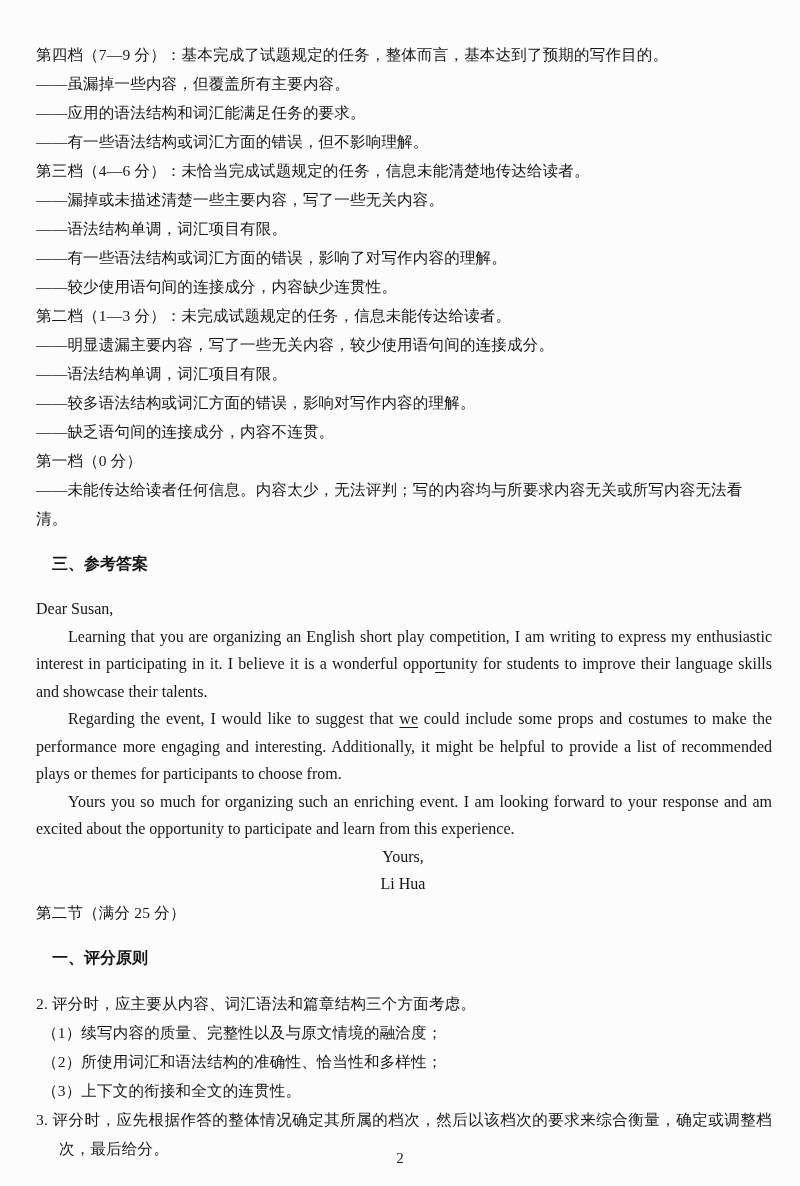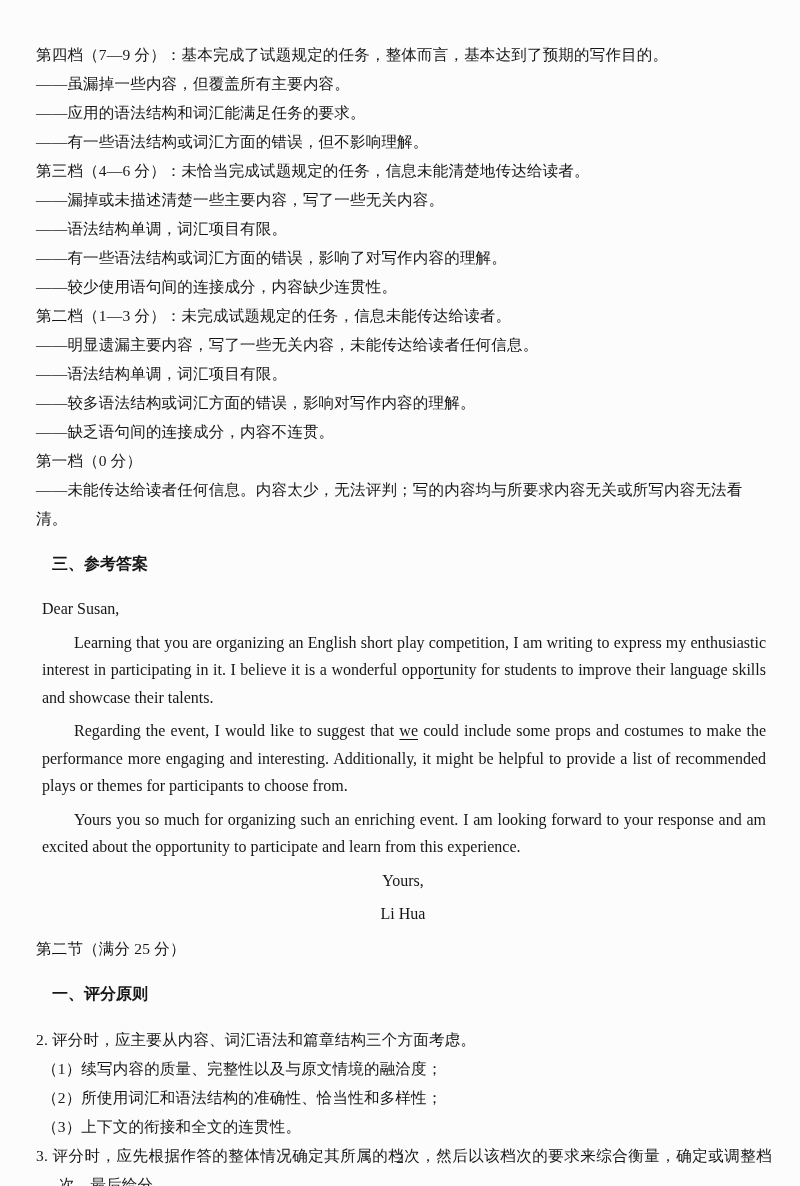--- a/index.html
+++ b/index.html
@@ -10,21 +10,21 @@
     color:#161616;
     font-family:"Liberation Serif","DejaVu Serif",serif;
     overflow:hidden;
   }
   .cjk{font-size:15.5px;line-height:29px;margin:0;letter-spacing:0.2px;font-family:Liberation Serif, serif;}
   .rubric-head{font-weight:normal;}
   .heading{
     font-family:"Liberation Sans","DejaVu Sans",sans-serif;
     font-weight:bold;font-size:16px;line-height:30px;margin:16px;
   }
-  .eng{font-size:16px;line-height:27.5px;margin:6px;text-align:justify;}
+  .eng{font-size:16px;line-height:27.5px;margin:0;text-align:justify;}
   .indent{text-indent:2em;}
   .right{text-align:center;padding-right:2px;}
   .u{text-decoration:underline;text-underline-offset:3px;}
   .hang{padding-left:23px;text-indent:-23px;text-align:justify;}
   .sub{padding-left:6px;}
   .page-number{
     position:absolute;left:0;right:0;top:1150px;text-align:center;
     font-size:15px;color:#222;
   }
 </style>
@@ -37,21 +37,21 @@
     <p class="cjk rubric-head">第四档（7—9 分）：基本完成了试题规定的任务，整体而言，基本达到了预期的写作目的。</p>
     <p class="cjk">——虽漏掉一些内容，但覆盖所有主要内容。</p>
     <p class="cjk">——应用的语法结构和词汇能满足任务的要求。</p>
     <p class="cjk">——有一些语法结构或词汇方面的错误，但不影响理解。</p>
     <p class="cjk rubric-head">第三档（4—6 分）：未恰当完成试题规定的任务，信息未能清楚地传达给读者。</p>
     <p class="cjk">——漏掉或未描述清楚一些主要内容，写了一些无关内容。</p>
     <p class="cjk">——语法结构单调，词汇项目有限。</p>
     <p class="cjk">——有一些语法结构或词汇方面的错误，影响了对写作内容的理解。</p>
     <p class="cjk">——较少使用语句间的连接成分，内容缺少连贯性。</p>
     <p class="cjk rubric-head">第二档（1—3 分）：未完成试题规定的任务，信息未能传达给读者。</p>
-    <p class="cjk">——明显遗漏主要内容，写了一些无关内容，未能传达给读者任何信息。</p>
+    <p class="cjk">——明显遗漏主要内容，写了一些无关内容，较少使用语句间的连接成分。</p>
     <p class="cjk">——语法结构单调，词汇项目有限。</p>
     <p class="cjk">——较多语法结构或词汇方面的错误，影响对写作内容的理解。</p>
     <p class="cjk">——缺乏语句间的连接成分，内容不连贯。</p>
     <p class="cjk rubric-head">第一档（0 分）</p>
     <p class="cjk">——未能传达给读者任何信息。内容太少，无法评判；写的内容均与所要求内容无关或所写内容无法看清。</p>
   </div>
 
   <div>
     <p class="heading">三、参考答案</p>
 

